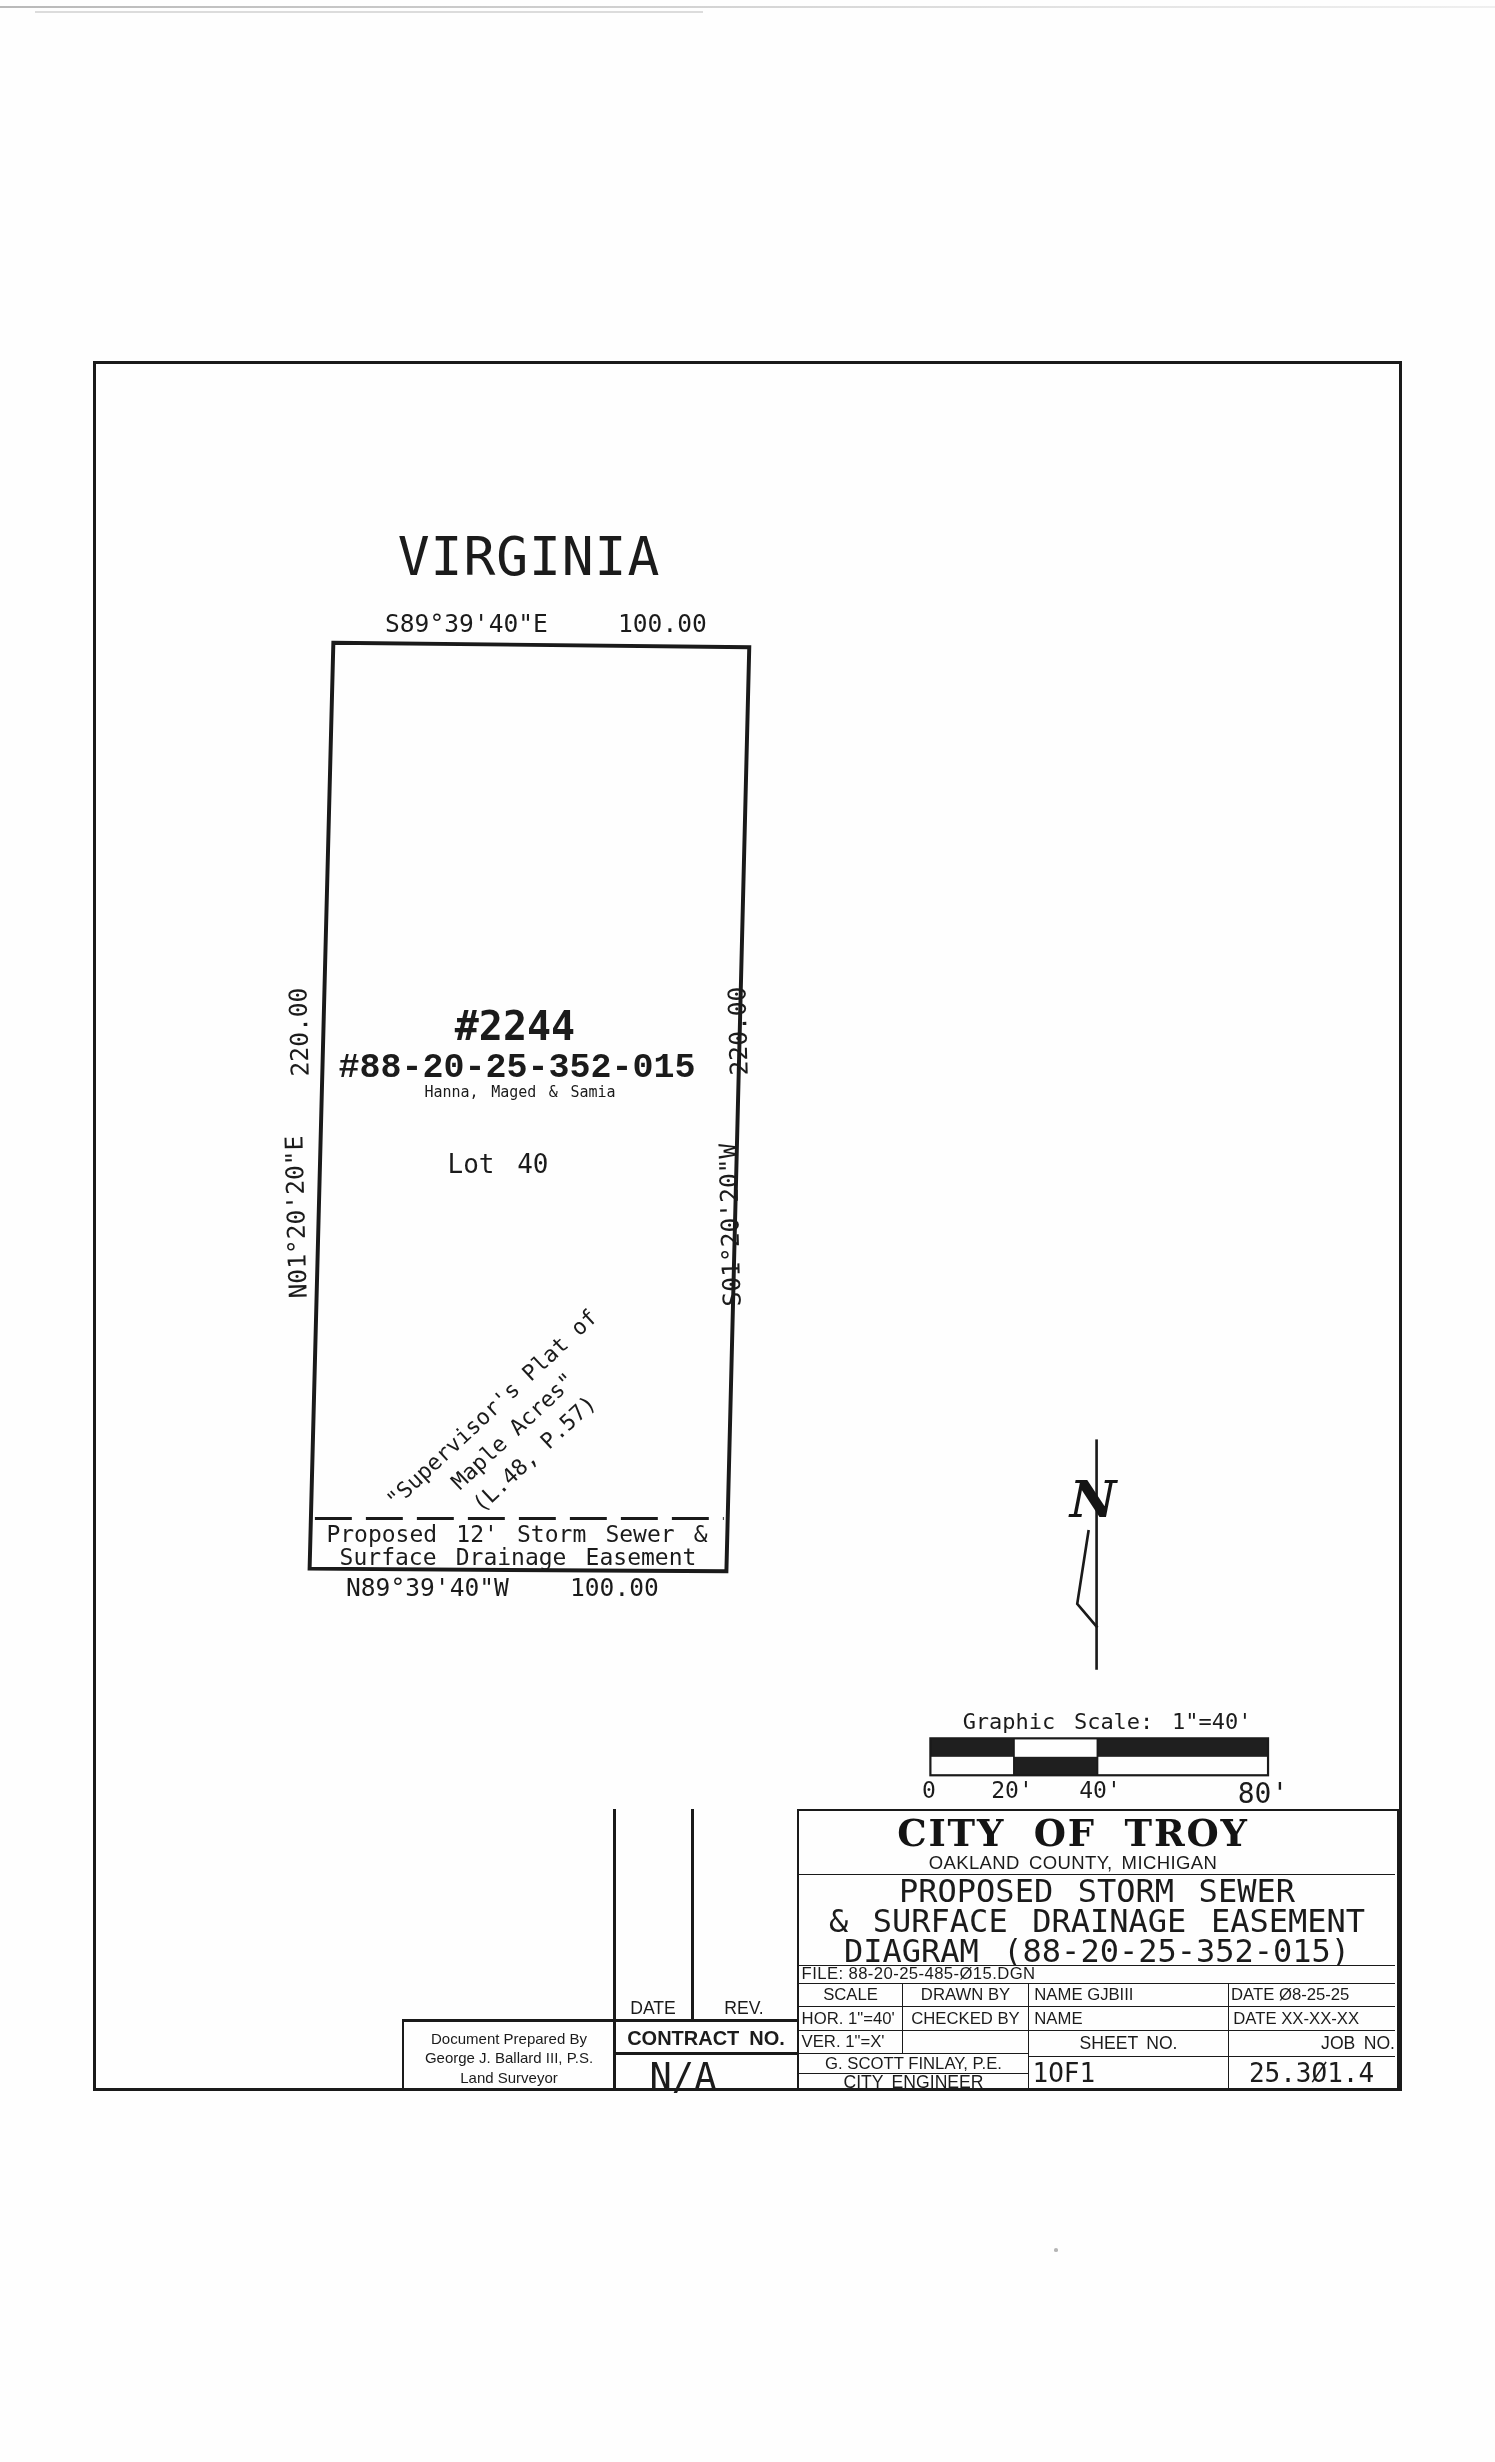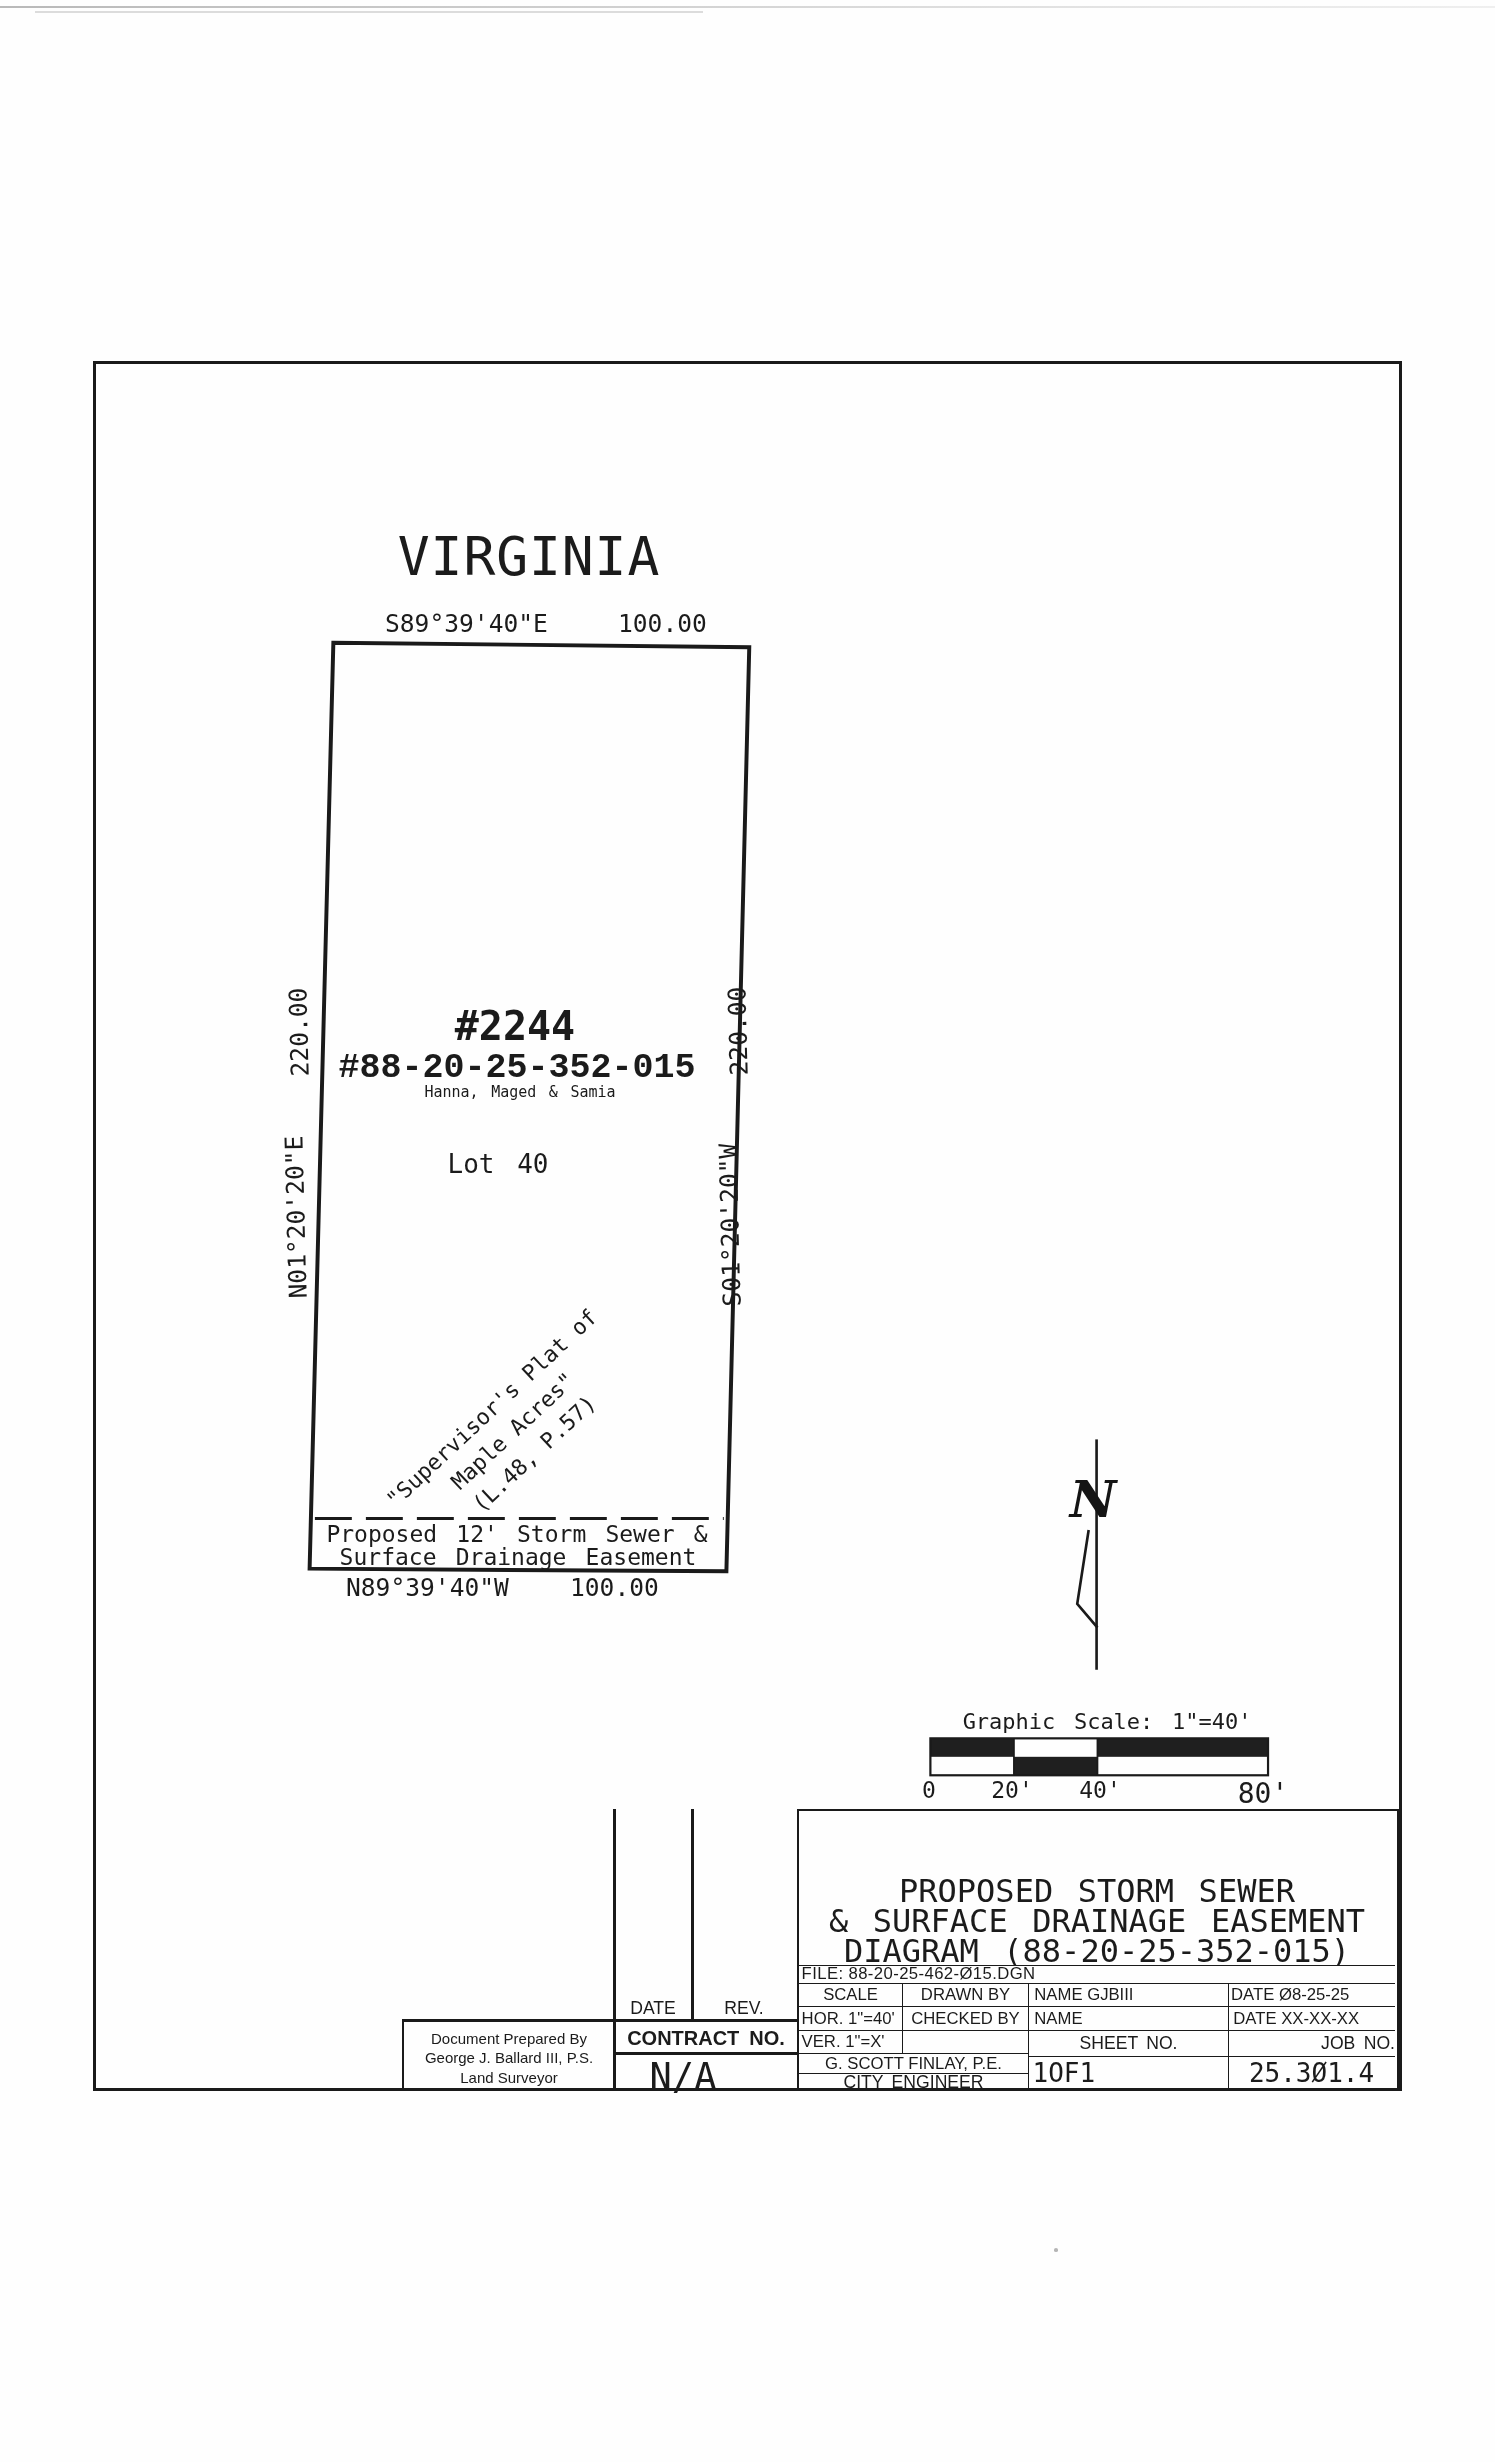--- a/index.html
+++ b/index.html
@@ -90,26 +90,30 @@
   <div class="hline" style="left:613px;top:2052px;width:185px;height:2.6px;"></div>
   <div class="abs cad cx" style="left:683px;top:2055px;font-size:37px;">N/A</div>
 
   <div id="prepared-box">
     <div class="sans" style="font-size:15px;line-height:19.3px;">Document Prepared By</div>
     <div class="sans" style="font-size:15px;line-height:19.3px;">George J. Ballard III, P.S.</div>
     <div class="sans" style="font-size:15px;line-height:19.3px;">Land Surveyor</div>
   </div>
 
   <div id="titleblock">
+    <div class="cell bb tc" style="left:0;top:0;width:596px;height:64px;">
+      <div class="serif" style="position:relative;left:-24px;font-size:37px;font-weight:bold;letter-spacing:1.8px;word-spacing:14px;margin-top:0px;">CITY OF TROY</div>
+      <div class="sans" style="position:relative;left:-24px;font-size:18.5px;letter-spacing:0.4px;word-spacing:3.5px;margin-top:-3.5px;">OAKLAND COUNTY, MICHIGAN</div>
+    </div>
     <div class="cell bb tc" style="left:0;top:64px;width:596px;height:91px;padding-top:0.9px;">
       <div class="cad" style="font-size:32px;line-height:30px;word-spacing:5.3px;">PROPOSED STORM SEWER</div>
       <div class="cad" style="font-size:32px;line-height:30px;word-spacing:5.3px;">&amp; SURFACE DRAINAGE EASEMENT</div>
       <div class="cad" style="font-size:32px;line-height:30px;word-spacing:5.3px;">DIAGRAM (88-20-25-352-015)</div>
     </div>
-    <div class="cell bb" style="left:0;top:155px;width:596px;height:17.6px;font-size:16.7px;line-height:16.7px;padding-left:2.6px;letter-spacing:0.4px;">FILE: 88-20-25-462-Ø15.DGN</div>
+    <div class="cell bb" style="left:0;top:155px;width:596px;height:17.6px;font-size:16.7px;line-height:16.7px;padding-left:2.6px;letter-spacing:0.4px;">FILE: 88-20-25-485-Ø15.DGN</div>
 
     <div class="cell br bb tc" style="left:0;top:172px;width:104px;height:24px;font-size:16.7px;line-height:23px;">SCALE</div>
     <div class="cell br bb tc" style="left:104px;top:172px;width:126px;height:24px;font-size:16.7px;line-height:23px;">DRAWN BY</div>
     <div class="cell br bb" style="left:230px;top:172px;width:200px;height:24px;font-size:16.7px;line-height:23px;padding-left:5.3px;">NAME GJBIII</div>
     <div class="cell bb" style="left:429px;top:172px;width:167px;height:24px;font-size:16.7px;line-height:23px;padding-left:3px;">DATE Ø8-25-25</div>
 
     <div class="cell br bb" style="left:0;top:196px;width:104px;height:24px;font-size:16.7px;line-height:23px;padding-left:2.6px;">HOR. 1"=40'</div>
     <div class="cell br bb tc" style="left:104px;top:196px;width:126px;height:24px;font-size:16.7px;line-height:23px;">CHECKED BY</div>
     <div class="cell br bb" style="left:230px;top:196px;width:200px;height:24px;font-size:16.7px;line-height:23px;padding-left:5.3px;">NAME</div>
     <div class="cell bb" style="left:429px;top:196px;width:167px;height:24px;font-size:16.7px;line-height:23px;padding-left:5.3px;">DATE XX-XX-XX</div>

